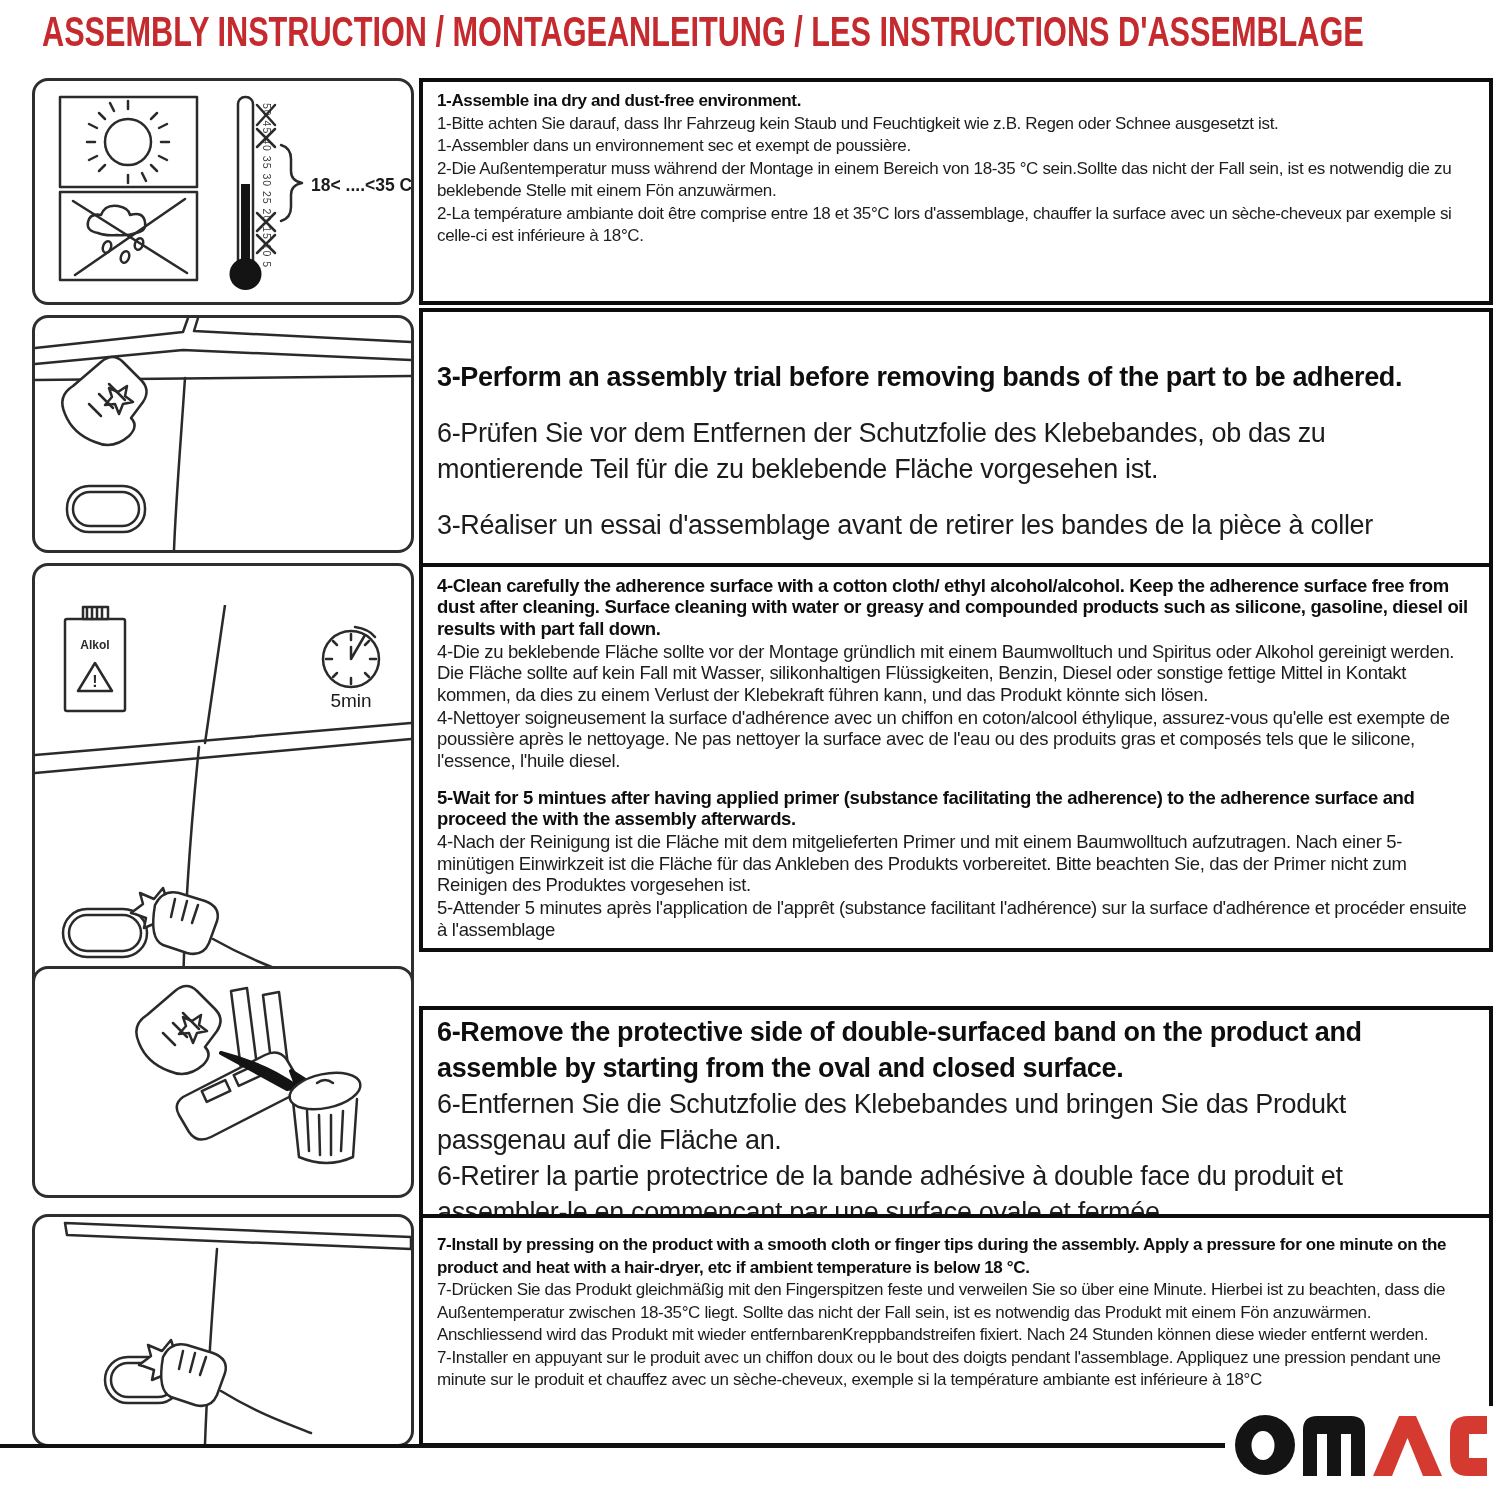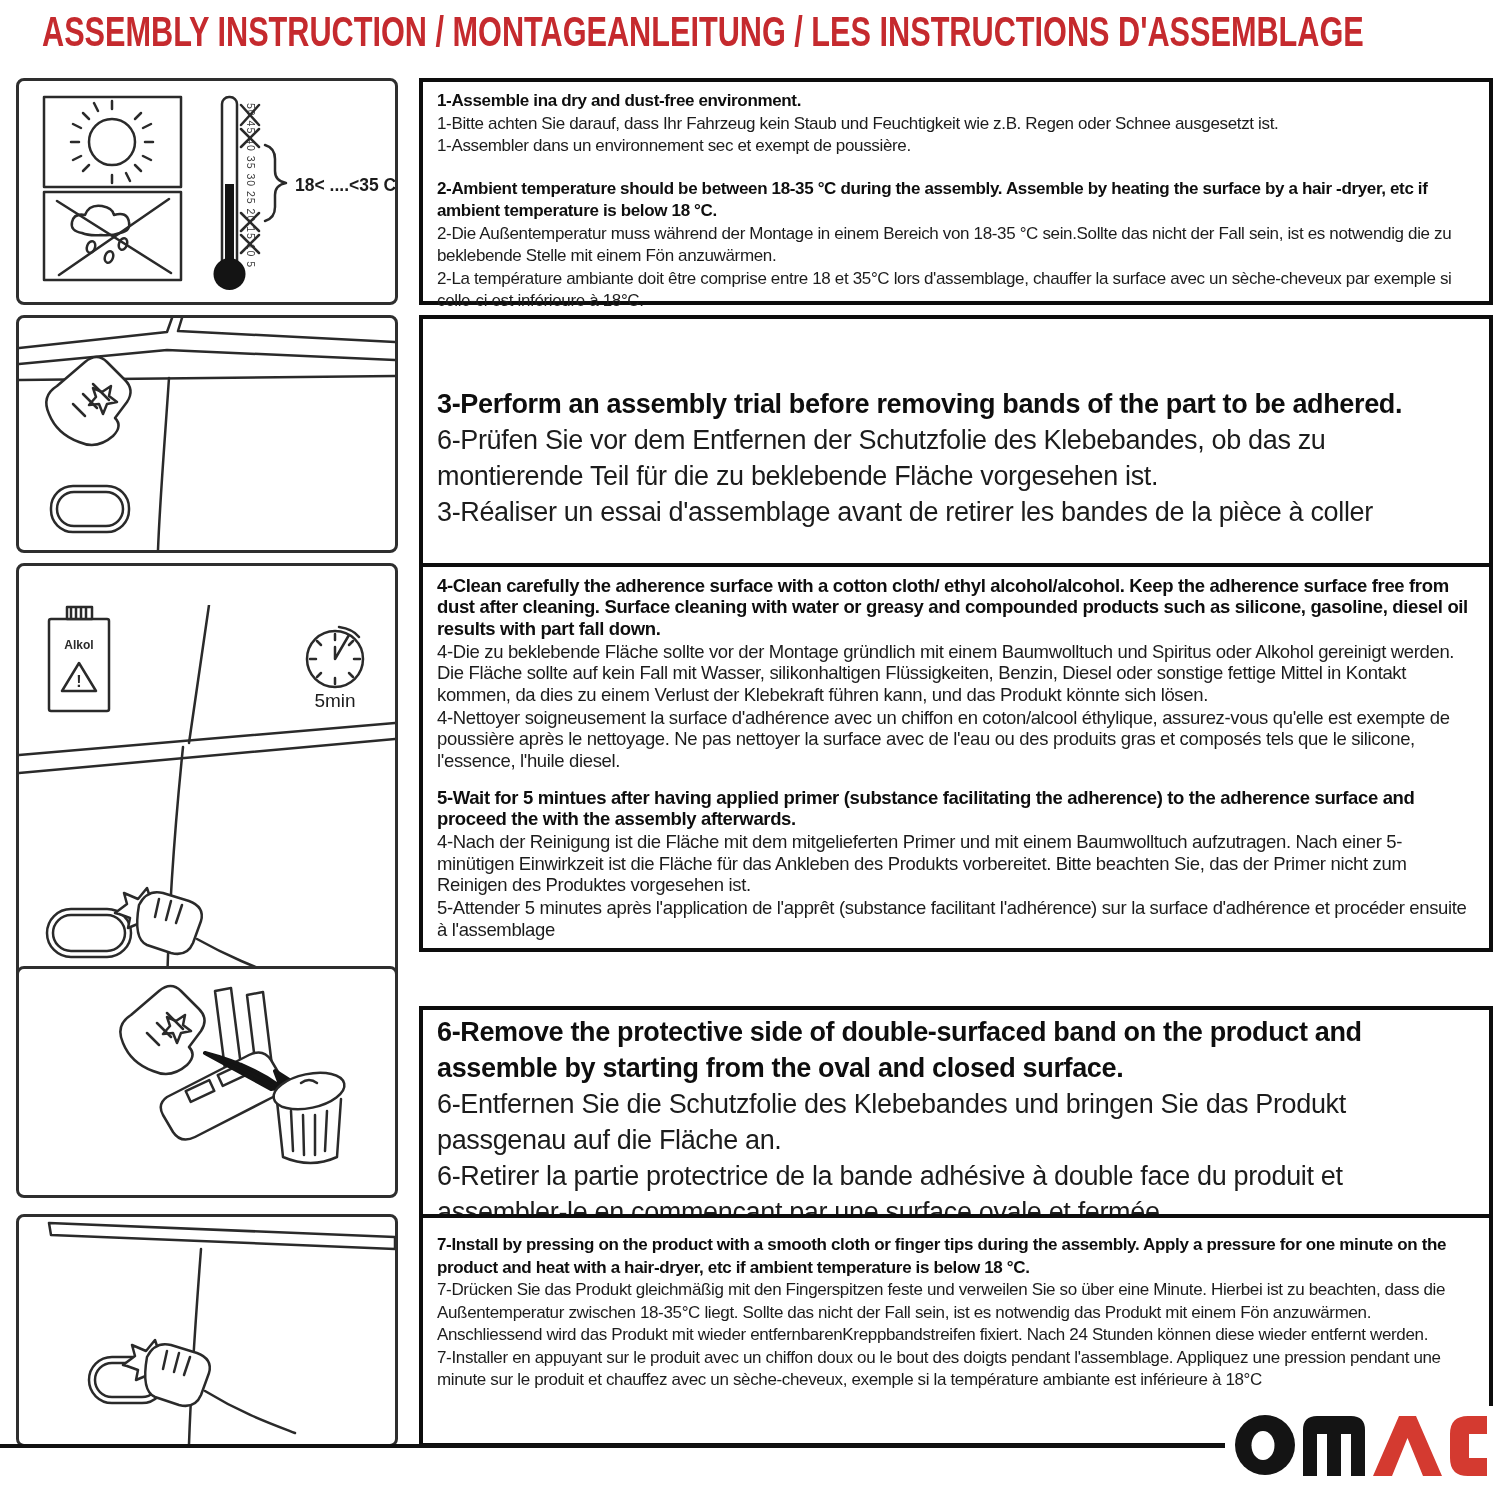--- a/index.html
+++ b/index.html
@@ -7,22 +7,22 @@
     width:1500px;height:1500px;position:relative;background:#ffffff;
     font-family:"Liberation Sans", sans-serif;color:#1c1c1c;overflow:hidden;
   }
   .title{
     position:absolute;left:42px;top:8px;white-space:nowrap;
     font-size:42px;font-weight:800;color:#c52a2e;
     transform:scaleX(0.73);transform-origin:left top;letter-spacing:0px;
   }
   .row{position:absolute;left:0;width:1500px;}
   .ib{ 
-    position:absolute;left:16px;width:382px;background:#fff;
-    border:3px solid #2e2e2e;border-radius:8px;box-sizing:border-box;
+    position:absolute;left:32px;width:382px;background:#fff;
+    border:3px solid #2e2e2e;border-radius:16px;box-sizing:border-box;
     display:flex;align-items:center;justify-content:flex-start;
   }
   .tb{ 
     position:absolute;left:419px;width:1074px;background:#fff;
     border:4px solid #0d0d0d;box-sizing:border-box;
     display:flex;flex-direction:column;padding:8px 14px;
   }
   .tb.center{justify-content:center;}
   .tb p{margin:0;letter-spacing:-0.35px;}
   .fs-s{font-size:17px;line-height:22.5px;}
@@ -98,21 +98,20 @@
         </g>
         <path class="ln" stroke-width="2.2" d="M246,64 q10,3 10,14 v12 q0,10 11,12 q-11,2 -11,12 v12 q0,11 -10,14"></path>
         <text x="276" y="110" font-size="17.5" font-weight="bold" fill="#1c1c1c">18&lt; ....&lt;35 C</text>
       </g>
     </svg>
   </div>
   <div class="tb fs-s" style="top:78px;height:227px;">
     <p class="b">1-Assemble ina dry and dust-free environment.</p>
     <p>1-Bitte achten Sie darauf, dass Ihr Fahrzeug kein Staub und Feuchtigkeit wie z.B. Regen oder Schnee ausgesetzt ist.</p>
     <p>1-Assembler dans un environnement sec et exempt de poussière.</p>
-    <p class="b sp">2-Ambient temperature should be between 18-35 °C  during the assembly. Assemble by heating the surface by a hair -dryer, etc if ambient temperature is below 18 °C.</p>
     <p>2-Die Außentemperatur muss während der Montage in einem Bereich von 18-35 °C  sein.Sollte das nicht der Fall sein, ist es notwendig die zu beklebende Stelle mit einem Fön anzuwärmen.</p>
     <p>2-La température ambiante doit être comprise entre 18 et 35°C lors d'assemblage, chauffer la surface avec un sèche-cheveux par exemple si celle-ci est inférieure à 18°C.</p>
   </div>
 </div>
 
 <div class="row">
   <div class="ib" style="top:315px;height:238px;">
     <svg width="376" height="232" viewBox="0 0 376 232">
       <g class="ln">
         <path d="M0,30 L148,14 L153,0"></path>
@@ -125,21 +124,21 @@
         <rect class="lnf" x="32" y="168" width="78" height="46" rx="22"></rect>
         <rect class="ln" x="38" y="174" width="66" height="34" rx="17"></rect>
       </g>
       <g>
         <path class="lnf" d="M30,96 Q22,78 38,68 L66,44 Q78,34 88,44 L106,62 Q116,72 108,84 L96,100 Q104,108 94,118 Q78,132 60,124 Q38,116 30,96 Z"></path>
         <path class="ln" d="M74,66 l16,16 M64,76 l14,14 M54,86 l12,12"></path>
         <path class="ln" stroke-width="2" d="M84,96 l4,-10 10,-2 -8,-6 2,-10 -9,6 -9,-4 3,9 -7,8 10,-1 z" fill="#fff"></path>
       </g>
     </svg>
   </div>
-  <div class="tb fs-l center" style="top:315px;height:286px;">
+  <div class="tb fs-l center" style="top:308px;height:286px;gap:20px;">
     <p class="b">3-Perform an assembly trial before removing bands of the part to be adhered.</p>
     <p>6-Prüfen Sie vor dem Entfernen der Schutzfolie des Klebebandes, ob das zu montierende Teil für die zu beklebende Fläche vorgesehen ist.</p>
     <p>3-Réaliser un essai d'assemblage avant de retirer les bandes de la pièce à coller</p>
   </div>
 </div>
 
 <div class="row">
   <div class="ib" style="top:563px;height:467px;">
     <svg width="376" height="383" viewBox="0 0 376 383">
       <g>

